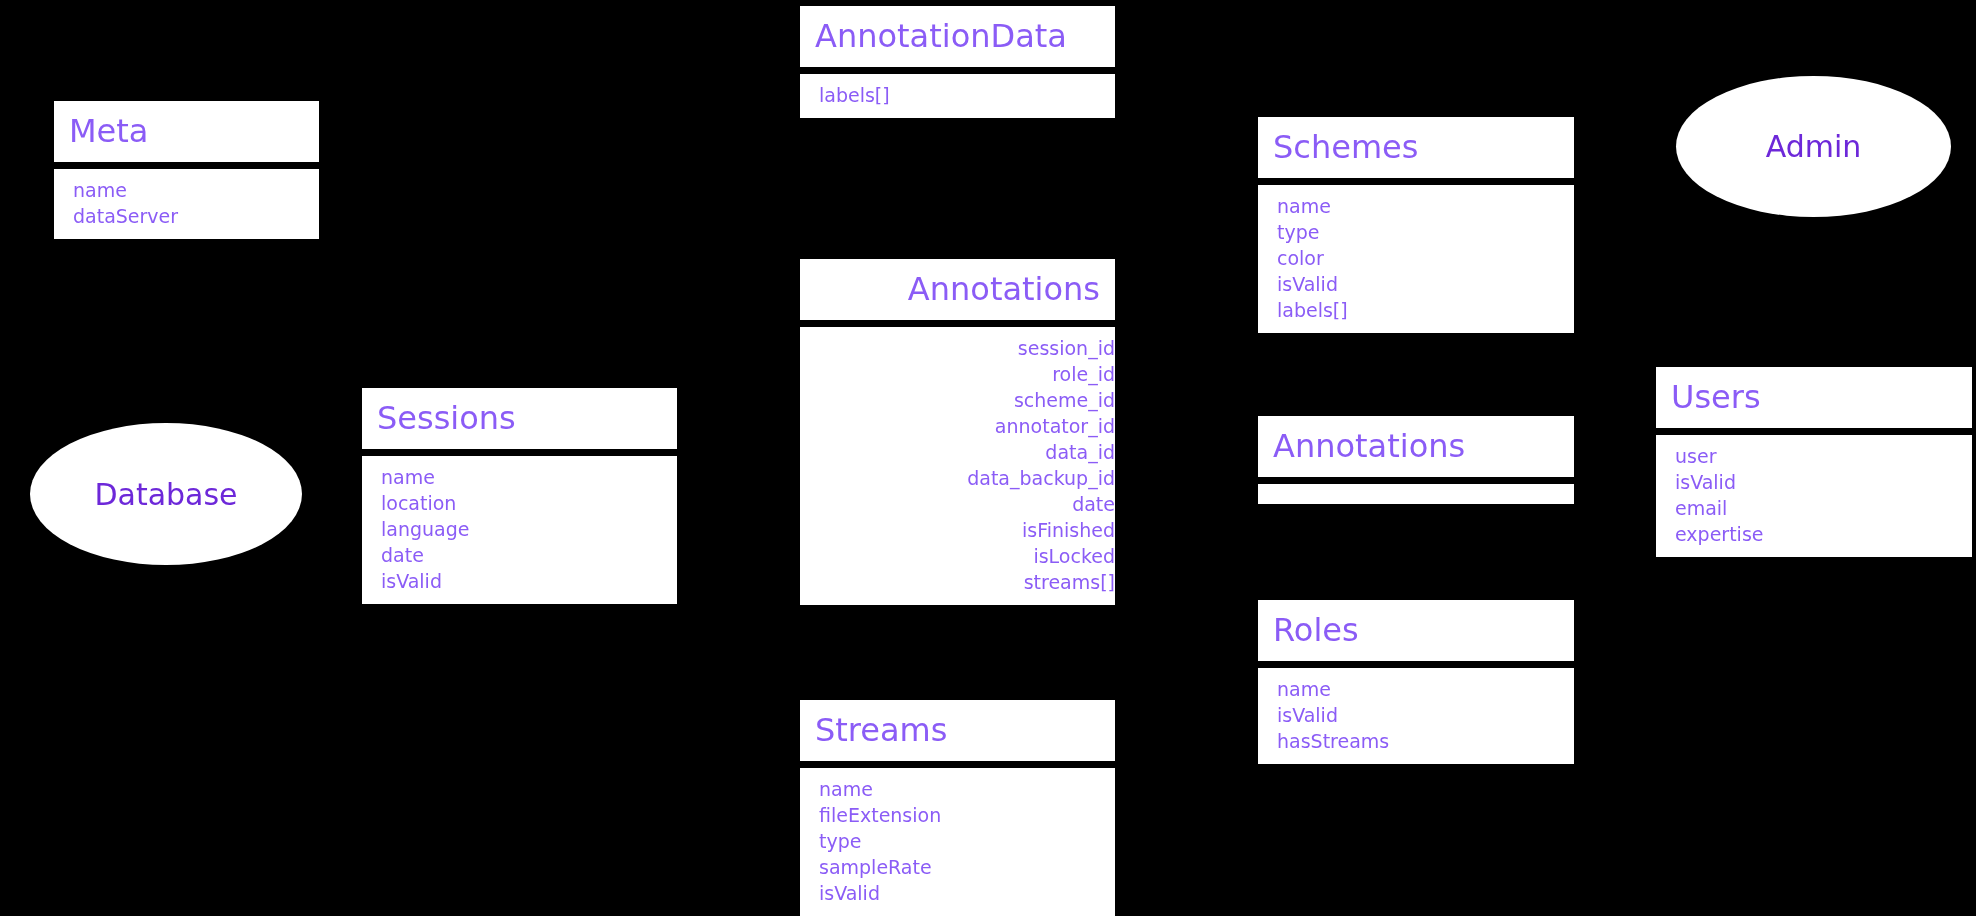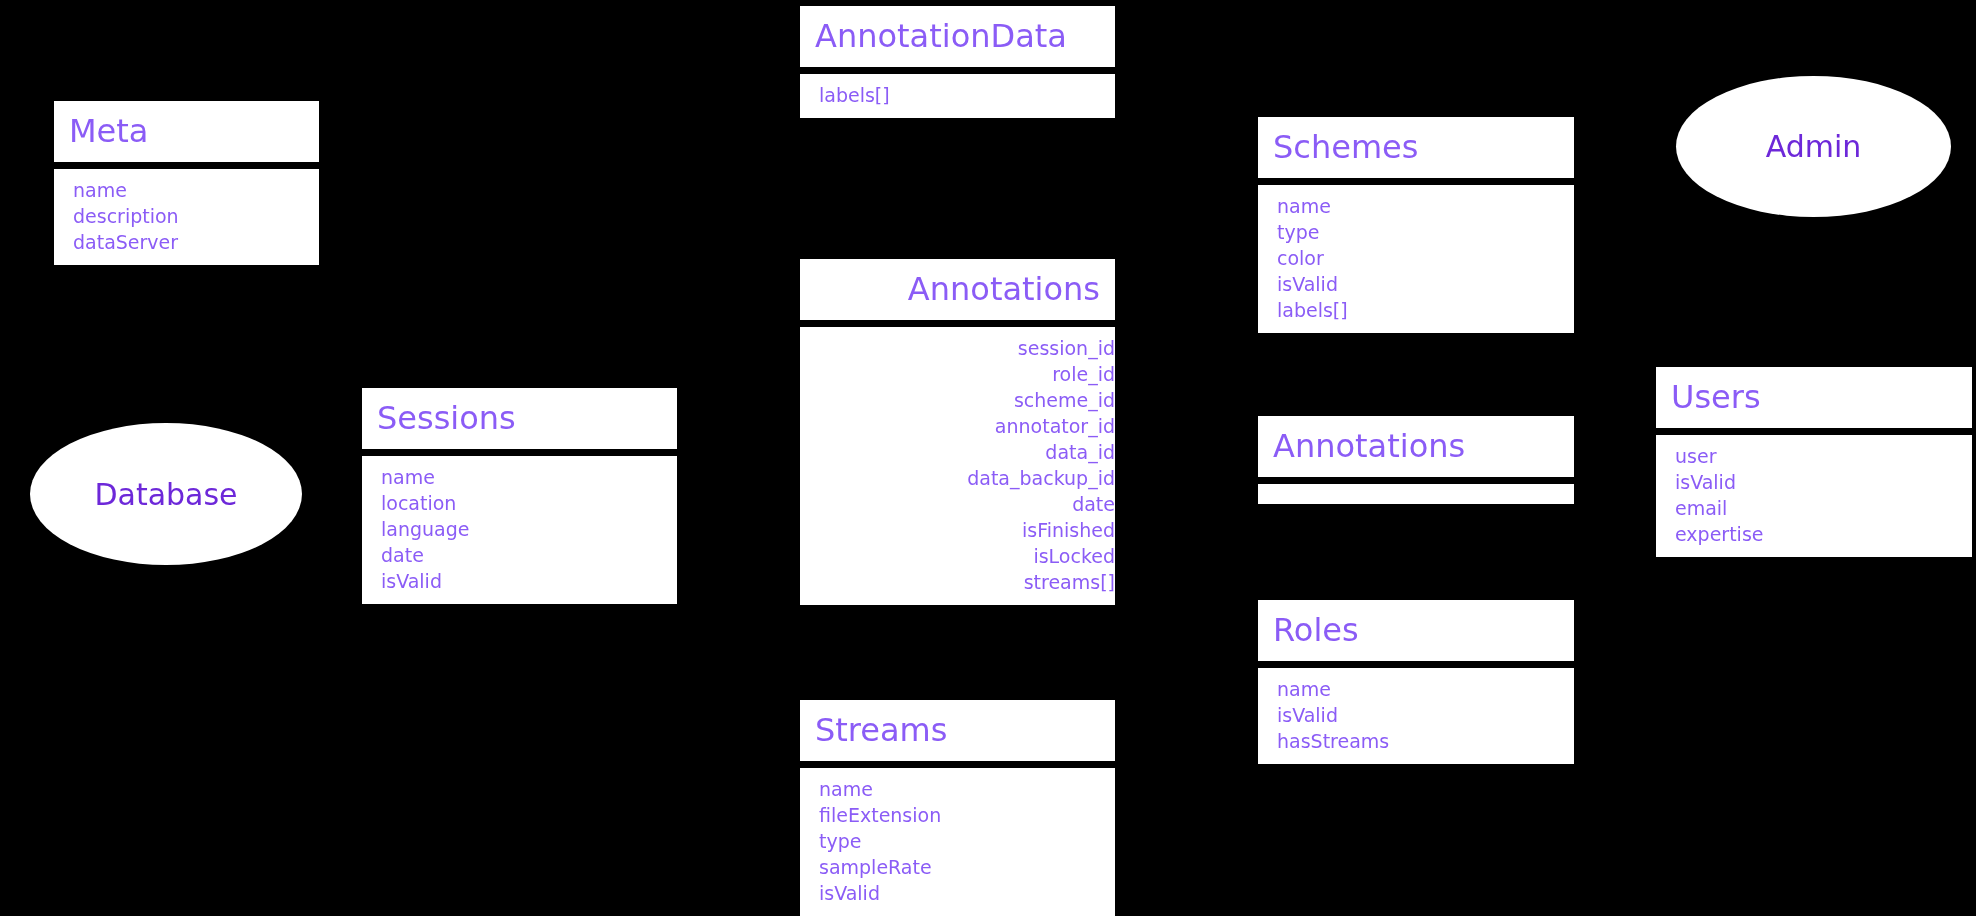--- a/index.html
+++ b/index.html
@@ -65,21 +65,20 @@
 </style>
 </head>
 <body>
 
 <div class="stage">
 
   <div class="entity" id="meta">
     <div class="ehead">Meta</div>
     <div class="ebody">
         <div class="attr-row">name</div>
-        <div class="attr-row">description</div>
         <div class="attr-row">dataServer</div>
       </div>
   </div>
 
   <div class="entity" id="annotation-data">
     <div class="ehead">AnnotationData</div>
     <div class="ebody">
         <div class="attr-row">labels[]</div>
       </div>
   </div>

